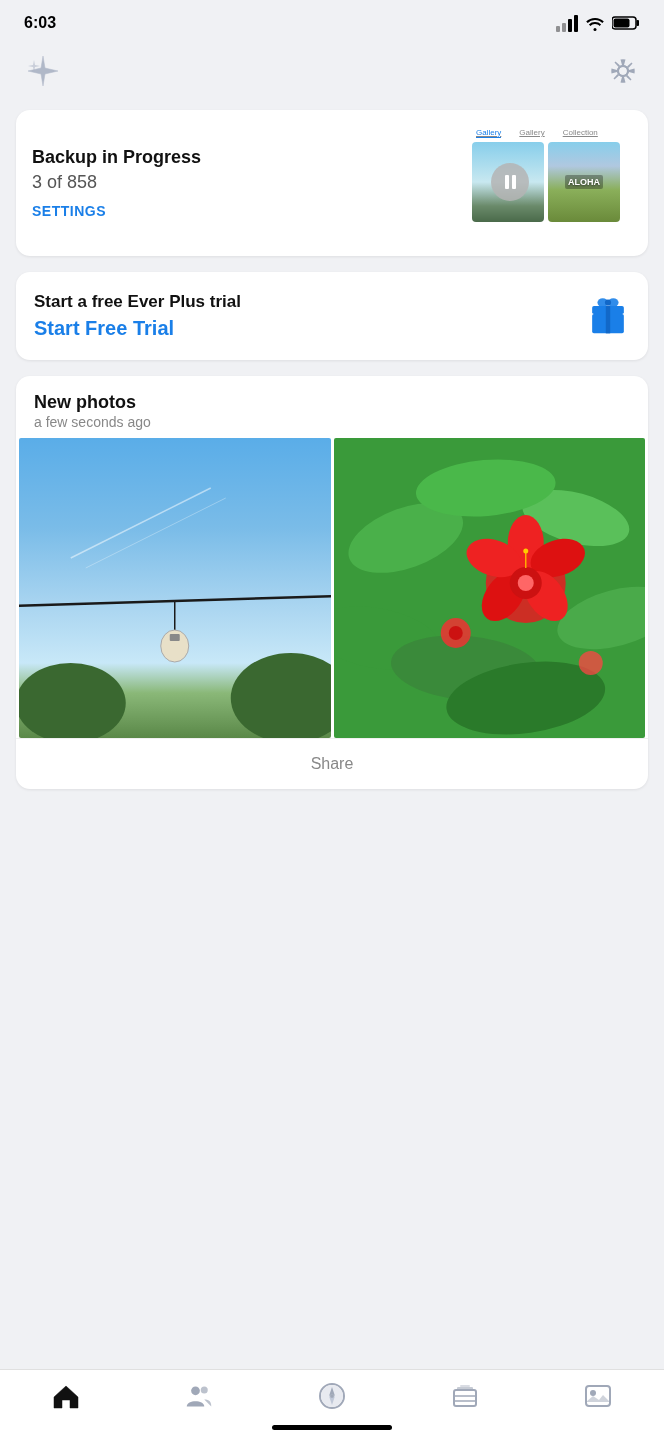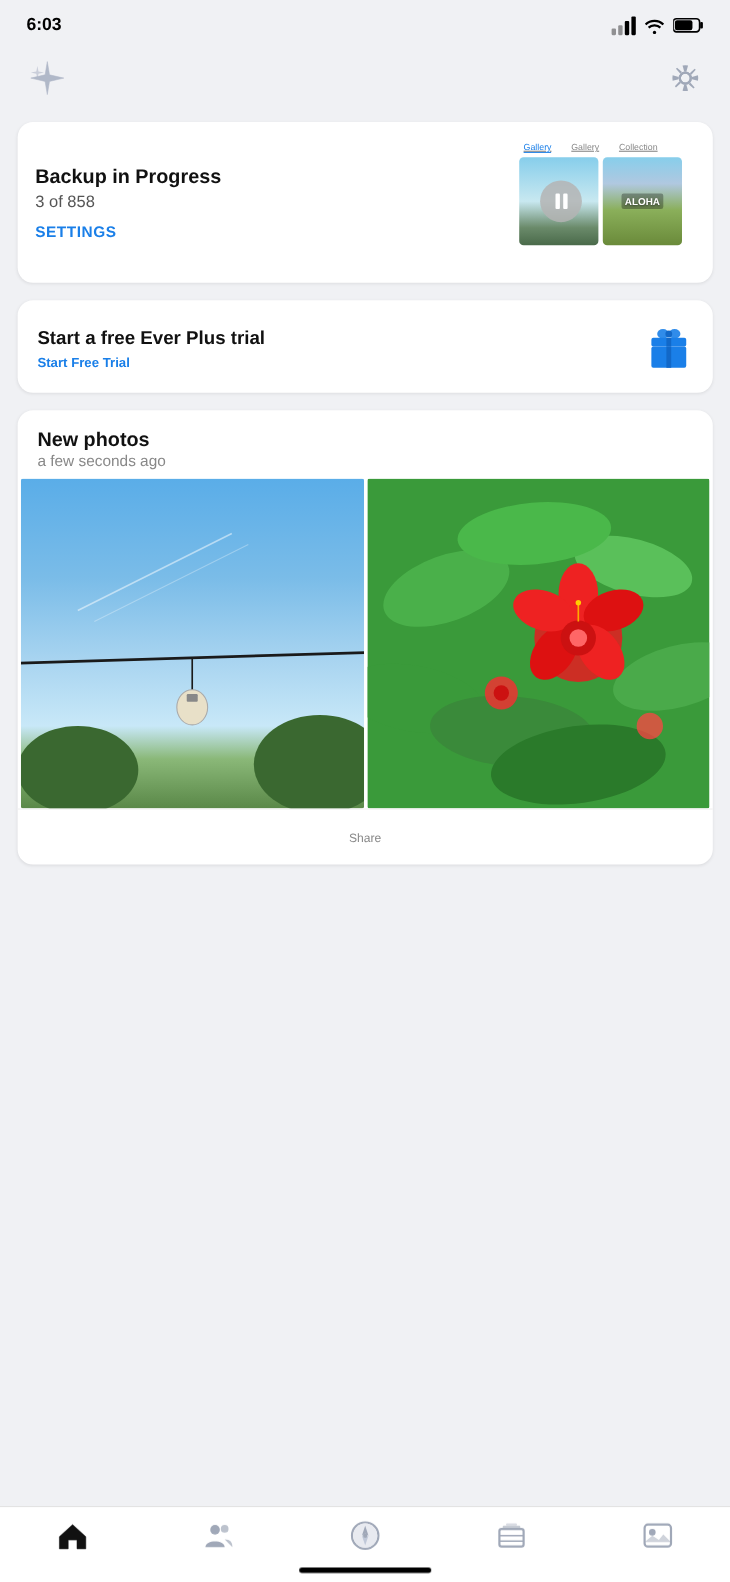--- a/index.html
+++ b/index.html
@@ -64,21 +64,21 @@
       padding: 18px 16px;
     }
     .backup-info {}
     .backup-title {
       font-size: 18px;
       font-weight: 600;
       color: #111;
       margin-bottom: 4px;
     }
     .backup-count {
-      font-size: 15px;
+      font-size: 18px;
       color: #555;
       margin-bottom: 10px;
     }
     .backup-settings {
       font-size: 14px;
       font-weight: 600;
       color: #1a7fe8;
       letter-spacing: 0.5px;
     }
     .backup-preview {
@@ -152,38 +152,38 @@
     .pause-bar {
       width: 4px;
       height: 14px;
       background: #fff;
       border-radius: 1px;
     }
 
     
     .trial-card-inner {
       display: flex;
-      align-items: flex-end;
+      align-items: flex-start;
       justify-content: space-between;
       padding: 20px 18px;
     }
     .trial-info {}
     .trial-title {
       font-size: 17px;
       font-weight: 600;
       color: #111;
       margin-bottom: 5px;
     }
     .trial-desc {
       font-size: 14px;
       color: #666;
       margin-bottom: 12px;
     }
     .trial-cta {
-      font-size: 12px;
+      font-size: 20px;
       font-weight: 600;
       color: #1a7fe8;
     }
     .trial-icon {
       width: 44px;
       height: 44px;
       flex-shrink: 0;
       display: flex;
       flex-direction: column;
       gap: 3px;
@@ -215,21 +215,21 @@
       height: 300px;
       overflow: hidden;
       border-radius: 2px;
     }
     .share-row {
       padding: 16px;
       text-align: center;
       border-top: 1px solid #f0f0f0;
     }
     .share-label {
-      font-size: 11px;
+      font-size: 16px;
       color: #888;
     }
 
     
     .bottom-nav {
       position: fixed;
       bottom: 0;
       left: 0;
       width: 664px;
       background: #fff;

